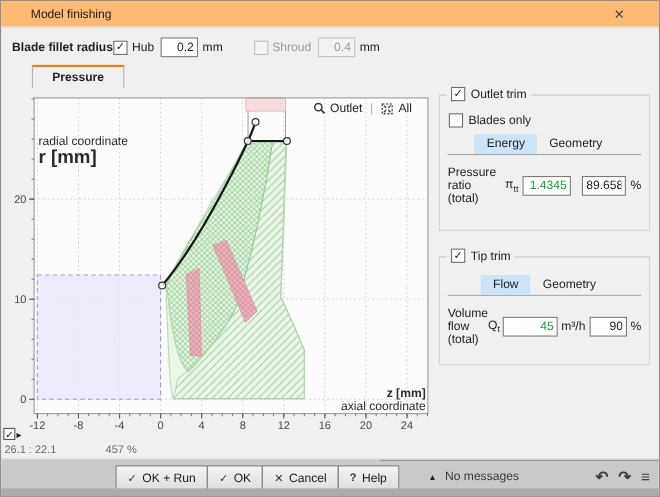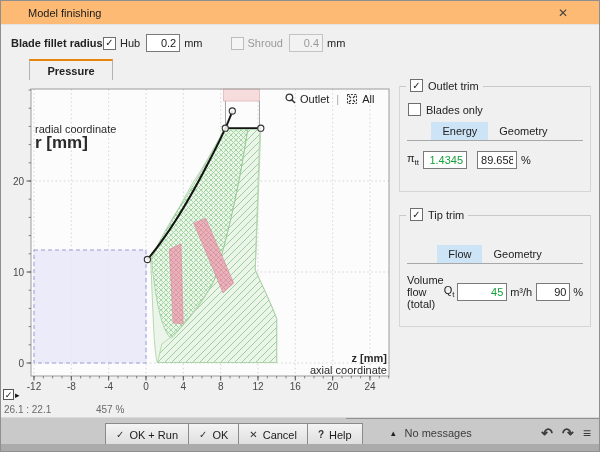--- a/index.html
+++ b/index.html
@@ -311,38 +311,39 @@
       </div>
       <div class="cbrow">
         <span class="cb"></span>
         <span>Blades only</span>
       </div>
       <div class="mini-tabs">
         <span class="mini-tab sel">Energy</span>
         <span class="mini-tab">Geometry</span>
       </div>
       <div class="valrow">
+        <span class="rowlabel">Pressure ratio (total)</span>
         <span><span>π</span><sub>tt</sub></span>
         <span class="gap4"></span>
         <input class="inp green" style="width: 44px;" value="1.4345">
         <span class="gap10"></span>
         <input class="inp" style="width: 40px;" value="89.658">
         <span class="gap4"></span>
         <span>%</span>
       </div>
     </div>
 
     <div class="groupbox" style="margin-top:23px; padding-bottom:16px;">
       <div class="grouptitle">
         <span class="cb">
             <span>✓</span>
           </span>
         <span>Tip trim</span>
       </div>
-      <div class="mini-tabs" style="margin-top:15px;">
+      <div class="mini-tabs" style="margin-top:2px;">
         <span class="mini-tab sel">Flow</span>
         <span class="mini-tab">Geometry</span>
       </div>
       <div class="valrow">
         <span class="rowlabel">Volume flow (total)</span>
         <span><span>Q</span><sub>t</sub></span>
         <span class="gap4"></span>
         <input class="inp green" style="width: 50px;" value="45">
         <span class="gap4"></span>
         <span>m³/h</span>

